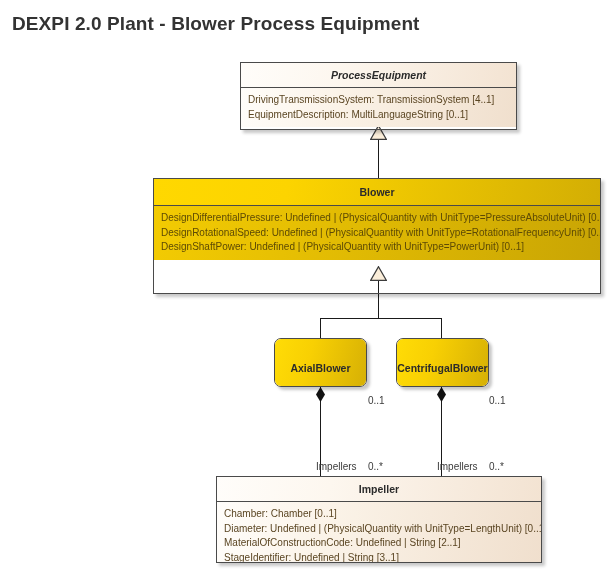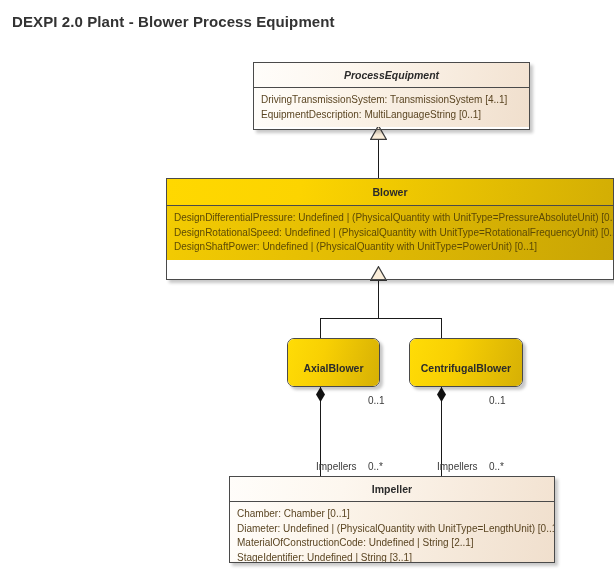--- a/index.html
+++ b/index.html
@@ -11,34 +11,33 @@
     width: 614px; height: 579px;
     position: relative;
     overflow: hidden;
     font-family: "Liberation Sans", sans-serif;
     -webkit-font-smoothing: antialiased;
   }
 
   #diagram-title {
     position: absolute;
     left: 12px; top: 13px;
-    font-size: 15px;
+    font-size: 19px;
     font-weight: bold;
     color: #333333;
     letter-spacing: 0.1px;
     white-space: nowrap;
   }
 
   
   .uml-class {
     position: absolute;
     border: 1px solid #4a4a4a;
     box-shadow: 3px 3px 3px rgba(0,0,0,0.22);
     overflow: hidden;
-    margin-left: 13px;
   }
   .uml-class .cls-header {
     text-align: center;
     font-size: 10.5px;
     font-weight: bold;
     color: #2b2b2b;
     line-height: 1;
     display: flex;
     align-items: center;
     justify-content: center;
@@ -155,34 +154,34 @@
 <div class="edge-label" style="left:448px; top:462px;">0..*</div>
 
 <div class="uml-class beige abstract" style="left:240px; top:62px; width:277px; height:68px;">
   <div class="cls-header" style="height:25px;">ProcessEquipment</div>
   <div class="cls-attrs">
     <div class="attr">DrivingTransmissionSystem: TransmissionSystem [4..1]</div>
     <div class="attr">EquipmentDescription: MultiLanguageString [0..1]</div>
   </div>
 </div>
 
-<div class="uml-class gold" style="left:153px; top:178px; width:448px; height:102px;">
+<div class="uml-class gold" style="left:153px; top:178px; width:448px; height:116px;">
   <div class="cls-header" style="height:27px;">Blower</div>
   <div class="cls-attrs">
     <div class="attr">DesignDifferentialPressure: Undefined | (PhysicalQuantity with UnitType=PressureAbsoluteUnit) [0..1]</div>
     <div class="attr">DesignRotationalSpeed: Undefined | (PhysicalQuantity with UnitType=RotationalFrequencyUnit) [0..1]</div>
     <div class="attr">DesignShaftPower: Undefined | (PhysicalQuantity with UnitType=PowerUnit) [0..1]</div>
   </div>
 </div>
 
 <div class="uml-class gold rounded" style="left:274px; top:338px; width:93px; height:49px;">
   <div class="cls-header">AxialBlower</div>
 </div>
 
-<div class="uml-class gold rounded" style="left:396px; top:338px; width:114px; height:49px;">
+<div class="uml-class gold rounded" style="left:396px; top:338px; width:93px; height:49px;">
   <div class="cls-header">CentrifugalBlower</div>
 </div>
 
 <div class="uml-class beige" style="left:216px; top:476px; width:326px; height:87px;">
   <div class="cls-header" style="height:25px;">Impeller</div>
   <div class="cls-attrs">
     <div class="attr">Chamber: Chamber [0..1]</div>
     <div class="attr">Diameter: Undefined | (PhysicalQuantity with UnitType=LengthUnit) [0..1]</div>
     <div class="attr">MaterialOfConstructionCode: Undefined | String [2..1]</div>
     <div class="attr">StageIdentifier: Undefined | String [3..1]</div>

